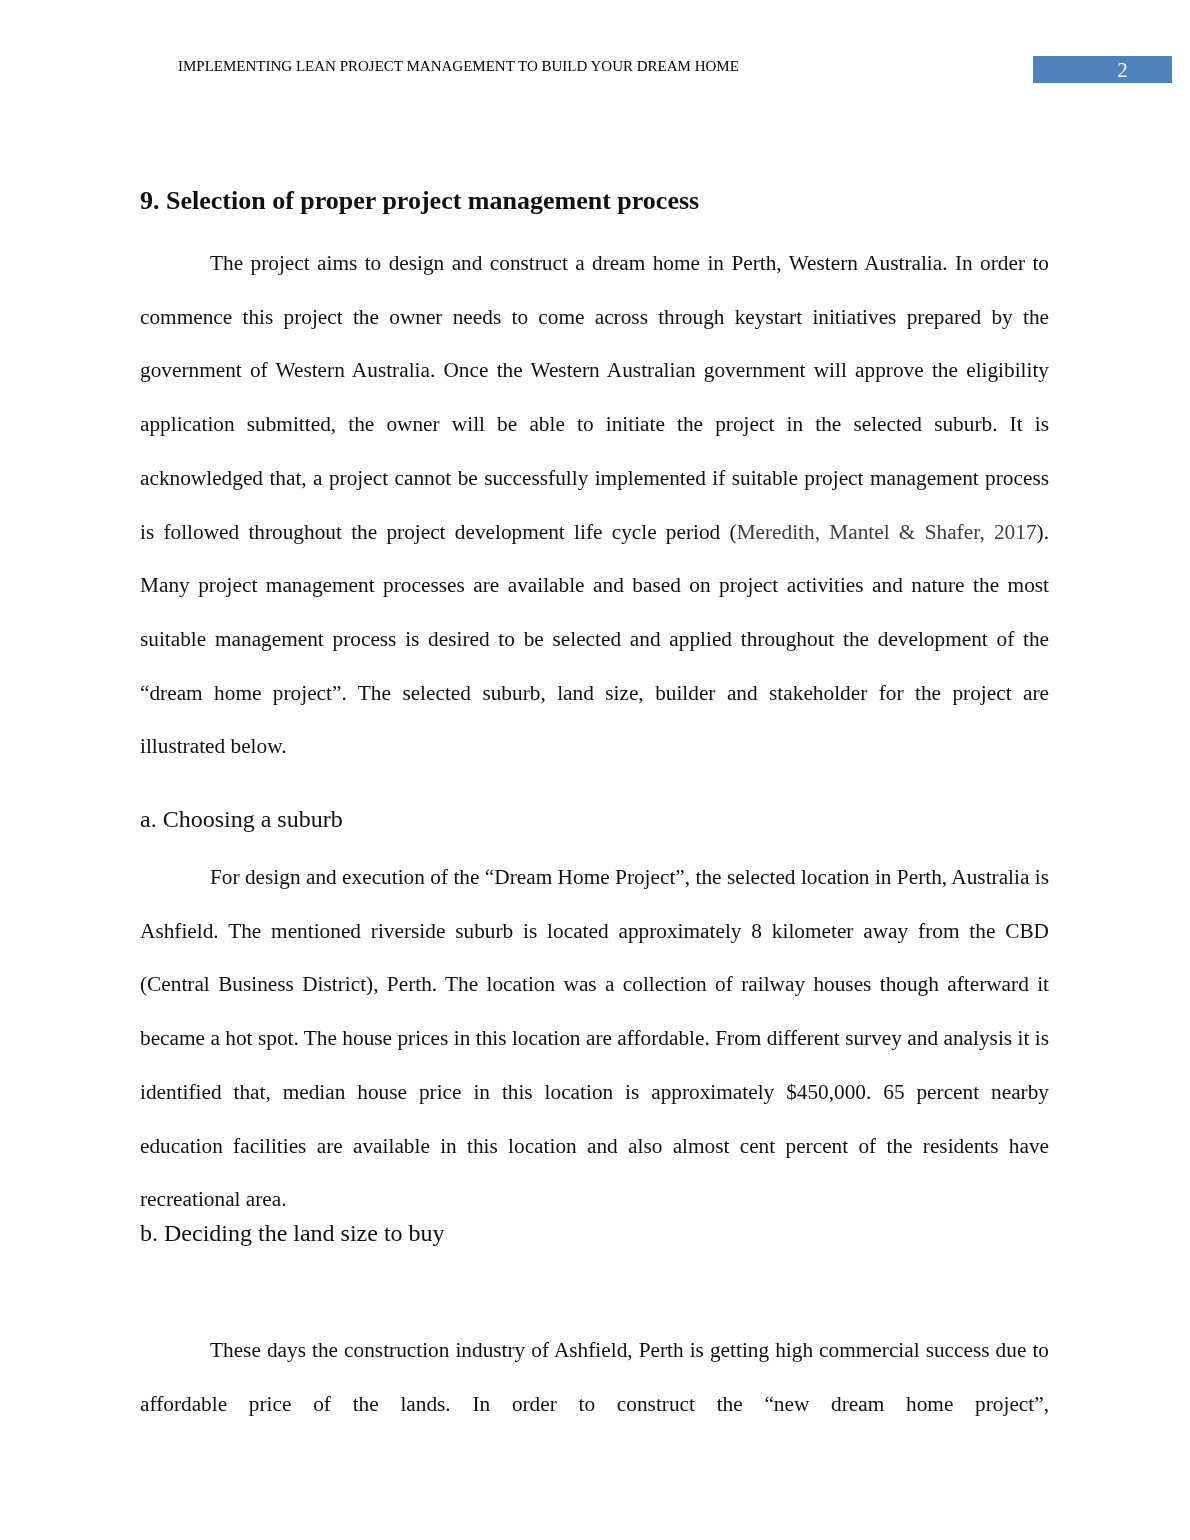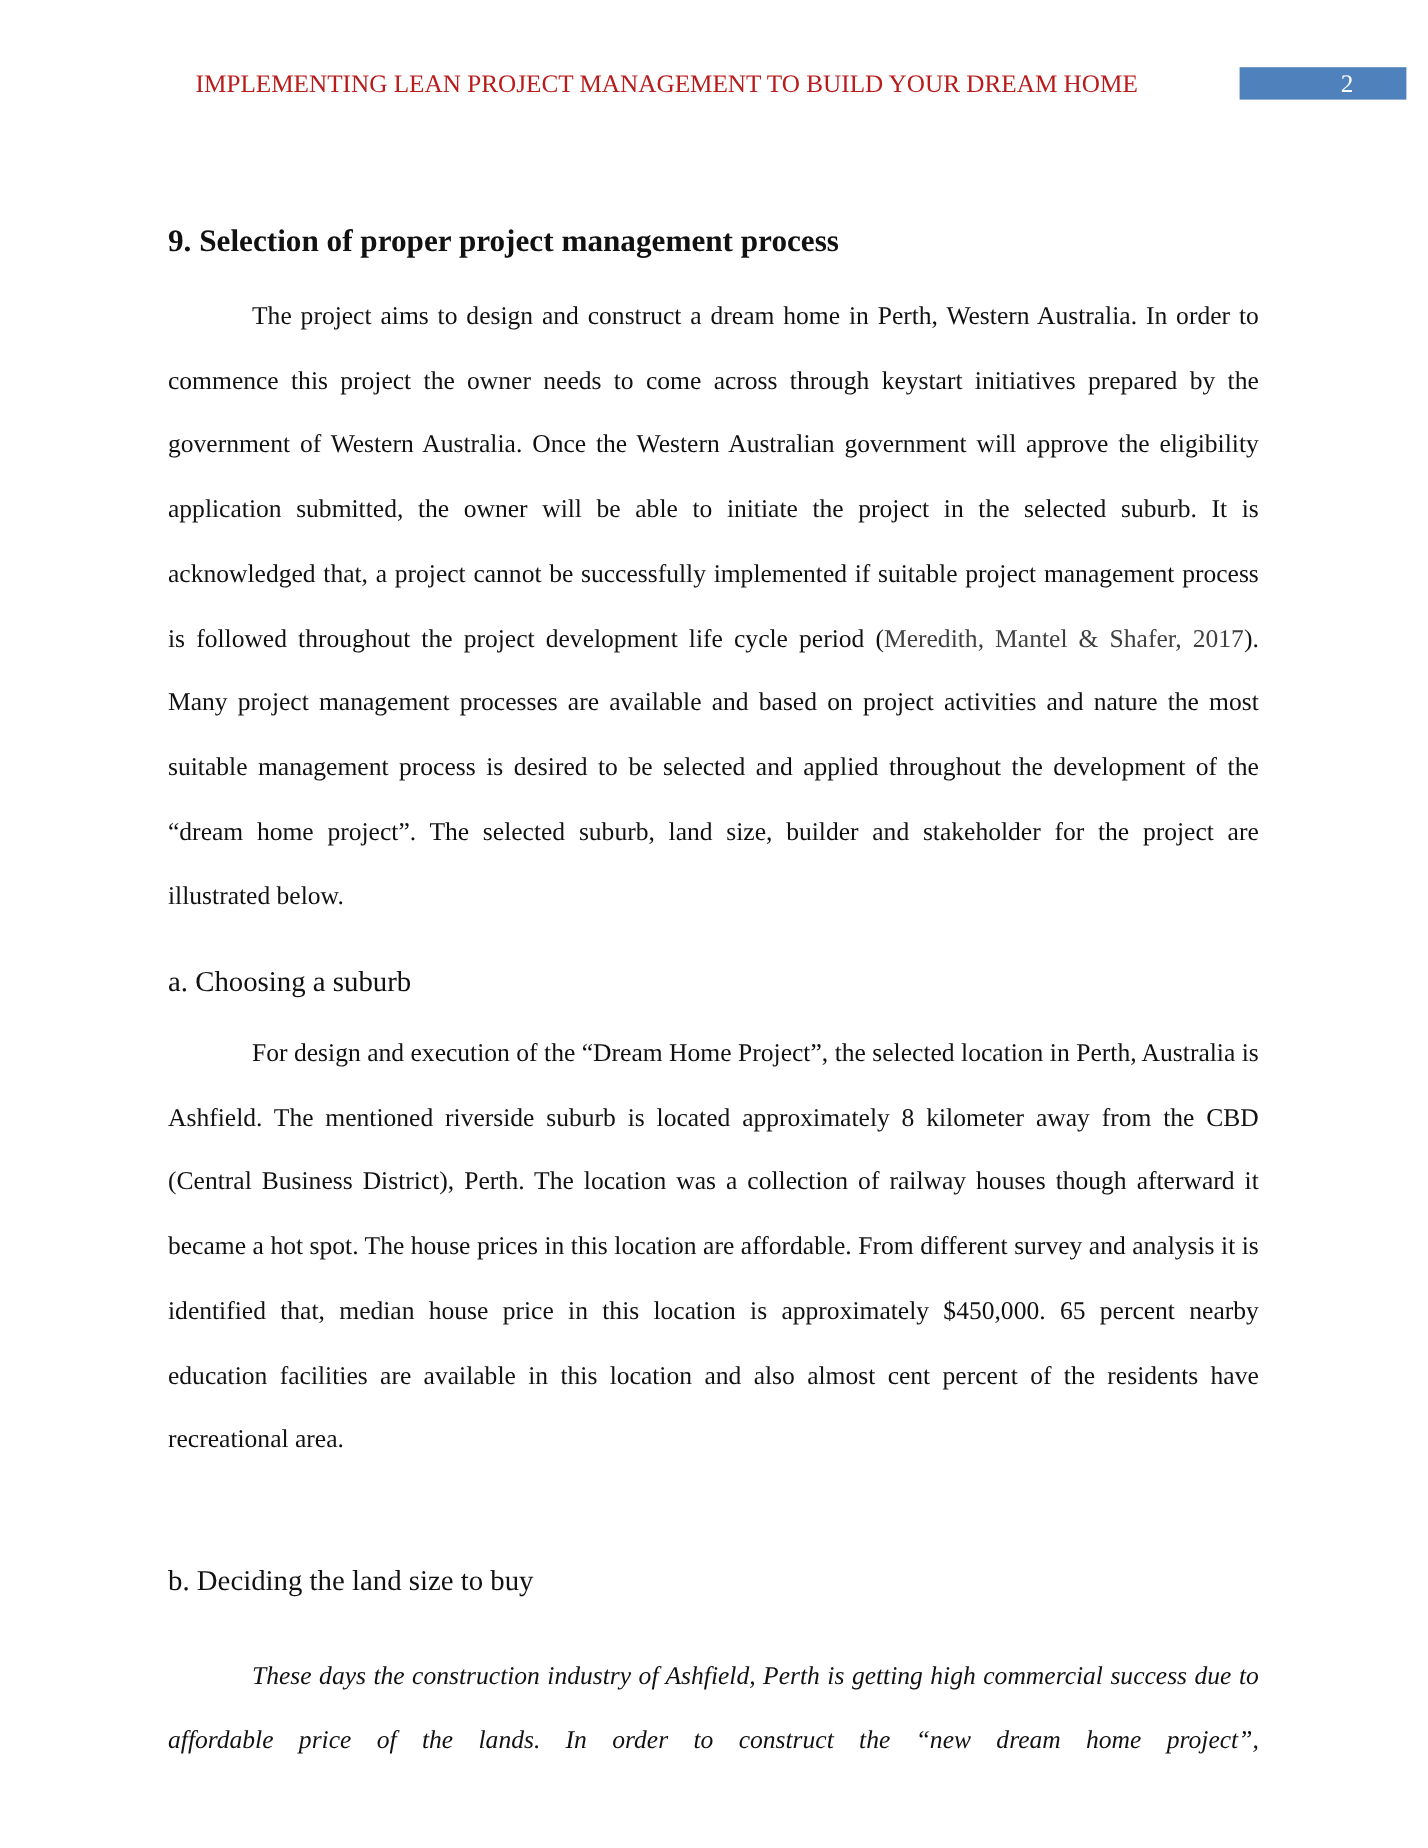--- a/index.html
+++ b/index.html
@@ -1,20 +1,20 @@
 <!DOCTYPE html>
 <html><head>
 <meta charset="utf-8">
 <style>
   html, body { margin: 0; padding: 0; background: #ffffff; }
   body { width: 1190px; height: 1540px; position: relative; overflow: hidden;
          font-family: "Liberation Serif", "DejaVu Serif", serif; color: #111; }
   .header { position: absolute; top: 56px; left: 0; width: 1190px; height: 28px; }
-  .header-title { position: absolute; left: 163px; top: 2px; font-size: 21px;
-                  letter-spacing: 0; white-space: nowrap; color: #b91c1c; }
+  .header-title { position: absolute; left: 178px; top: 2px; font-size: 15px;
+                  letter-spacing: 0; white-space: nowrap; color: #000000; }
   .page-num-box { position: absolute; left: 1033px; top: 0; width: 139px; height: 27px;
                   background: #4f81bd; }
   .page-num { position: absolute; left: 0; width: 100%; top: 2px; text-align: center;
               color: #ffffff; font-size: 21px; padding-left: 40px; box-sizing: border-box; }
   .content { position: absolute; left: 140px; width: 909px; top: 0; }
   h1 { position: absolute; top: 186px; left: 0; margin: 0; font-size: 26px; font-weight: bold;
        white-space: nowrap; }
   h2 { position: absolute; margin: 0; left: 0; font-size: 24px; font-weight: normal; white-space: nowrap; }
   .para { position: absolute; left: 0; width: 909px; margin: 0; font-size: 21.3px;
           line-height: 53.7px; text-align: justify; text-indent: 70px; }
@@ -32,16 +32,16 @@
 
 <div class="content">
   <h1>9. Selection of proper project management process</h1>
 
   <p class="para" style="top: 237px;"><span>The project aims to design and construct a dream home in Perth, Western Australia. In order to commence this project the owner needs to come across through keystart initiatives prepared by the government of Western Australia. Once the Western Australian government will approve the eligibility application submitted, the owner will be able to initiate the project in the selected suburb. It is acknowledged that, a project cannot be successfully implemented if suitable project management process is followed throughout the project development life cycle period (</span><span class="citation">Meredith, Mantel &amp; Shafer, 2017</span><span>). Many project management processes are available and based on project activities and nature the most suitable management process is desired to be selected and applied throughout the development of the “dream home project”. The selected suburb, land size, builder and stakeholder for the project are illustrated below.</span></p>
 
   <h2 style="top: 806px;">a. Choosing a suburb</h2>
 
   <p class="para" style="top: 851px;">For design and execution of the “Dream Home Project”, the selected location in Perth, Australia is Ashfield. The mentioned riverside suburb is located approximately 8 kilometer away from the CBD (Central Business District), Perth. The location was a collection of railway houses though afterward it became a hot spot. The house prices in this location are affordable. From different survey and analysis it is identified that, median house price in this location is approximately $450,000. 65 percent nearby education facilities are available in this location and also almost cent percent of the residents have recreational area.</p>
 
-  <h2 style="top: 1305px;">b. Deciding the land size to buy</h2>
+  <h2 style="top: 1220px;">b. Deciding the land size to buy</h2>
 
-  <p class="para" style="top: 1370px; text-align-last: justify; font-style: italic;">These days the construction industry of Ashfield, Perth is getting high commercial success due to affordable price of the lands. In order to construct the “new dream home project”,</p>
+  <p class="para" style="top: 1324px; text-align-last: justify;">These days the construction industry of Ashfield, Perth is getting high commercial success due to affordable price of the lands. In order to construct the “new dream home project”,</p>
 </div>
 
 </body></html>

